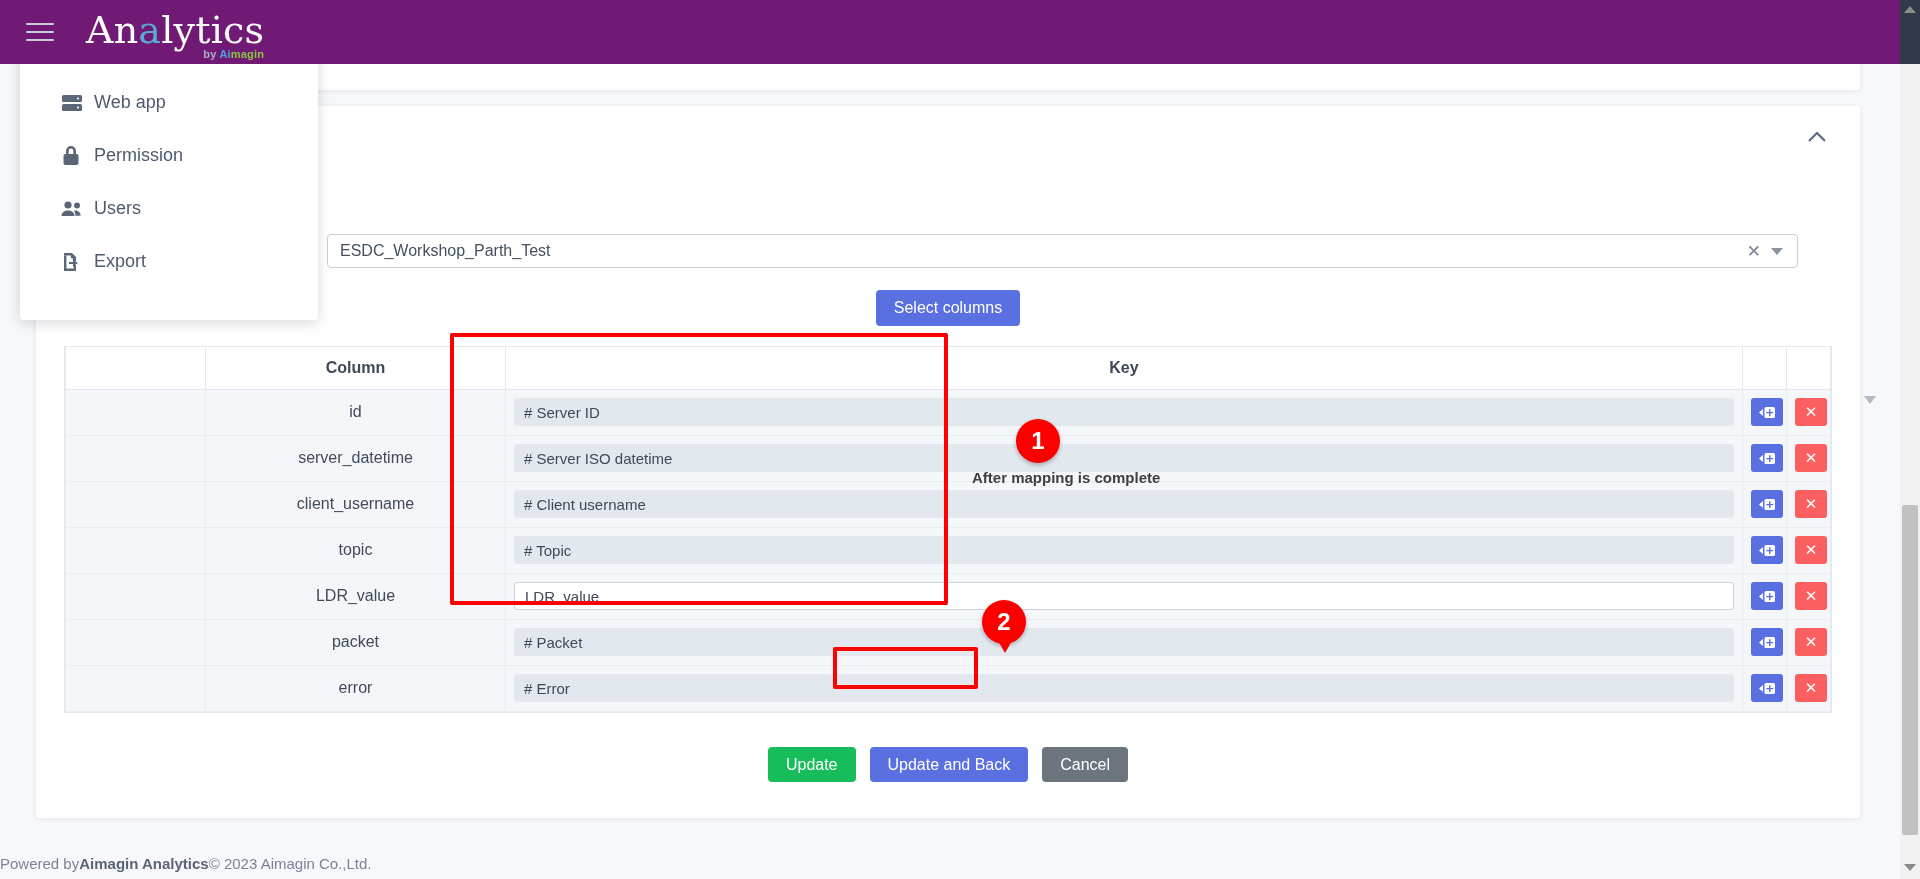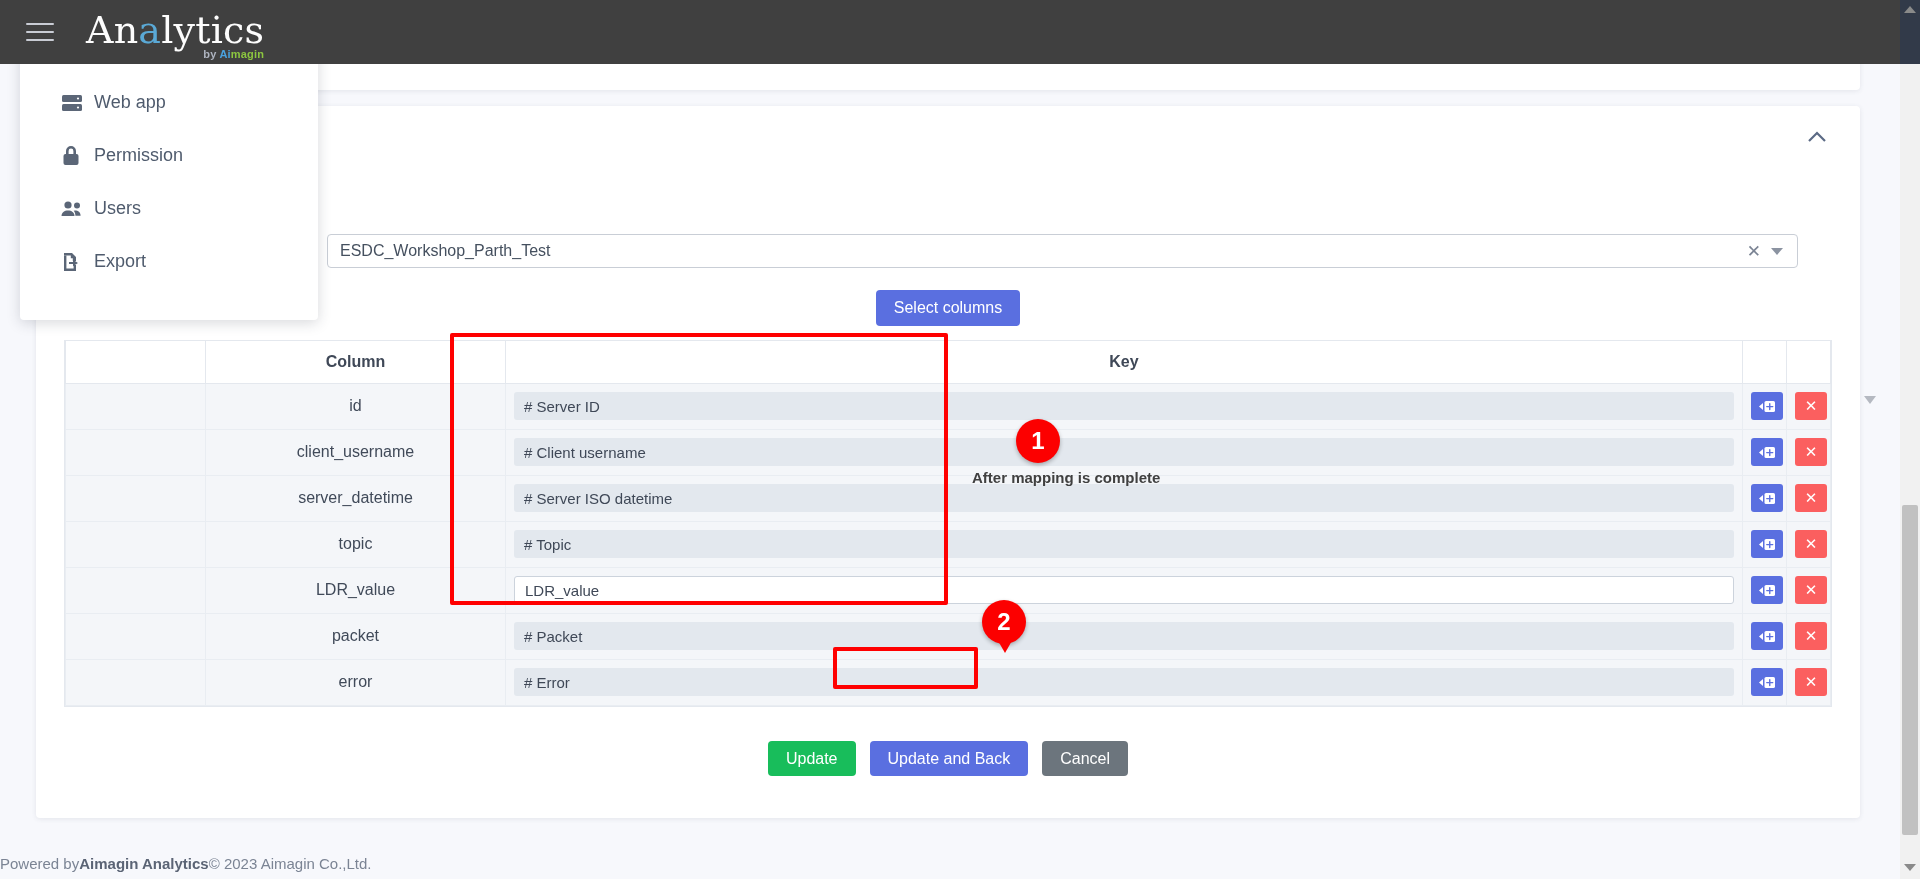--- a/index.html
+++ b/index.html
@@ -7,21 +7,21 @@
     width: 1920px; height: 879px;
     font-family: "Liberation Sans", sans-serif;
     background: #f7f8fc;
     overflow: hidden;
   }
   #root { position: relative; width: 1920px; height: 879px; }
 
   
   .topbar {
     position: absolute; left: 0; top: 0; width: 1900px; height: 64px;
-    background: #404040; display: flex; align-items: center;
+    background: #701a75; display: flex; align-items: center;
     z-index: 40;
   }
   .hamburger { margin-left: 20px; width: 40px; height: 40px;
     display: flex; flex-direction: column; justify-content: center;
     align-items: center; gap: 6px; cursor: pointer; }
   .hamburger span { display: block; width: 28px; height: 2px; background: #c9ccd4; border-radius: 1px; }
 
   .brand { margin-left: 26px; position: relative; height: 48px; }
   .brand-word {
     font-family: "DejaVu Serif", serif;
@@ -112,21 +112,21 @@
   .btn {
     border: 0; border-radius: 4px; color: #fff; font-size: 16px;
     font-family: "Liberation Sans", sans-serif; cursor: pointer;
     padding: 9px 18px; line-height: 1.1;
   }
   .btn-primary { background: #5a6fe0; }
   .btn-green { background: #18bd5b; }
   .btn-grey  { background: #6c757d; }
 
   
-  .tbl-wrap { margin: 14px 28px 0 28px; border: 1px solid #e4e8ee; border-top: 0; }
+  .tbl-wrap { margin: 20px 28px 0 28px; border: 1px solid #e4e8ee; border-top: 0; }
   table.map { width: 100%; border-collapse: collapse; table-layout: fixed; }
   table.map th {
     font-size: 16px; font-weight: bold; color: #3f4857; height: 43px;
     border: 1px solid #e4e8ee; background: #fff;
   }
   table.map td {
     border: 1px solid #e9edf2; height: 46px; background: #f4f6f9;
     font-size: 16px; color: #404a59; text-align: center; padding: 0 8px;
   }
   .col-blank { width: 140px; }
@@ -343,38 +343,38 @@
                     <svg width="17" height="13" viewBox="0 0 17 13" fill="none">
                       <polygon points="0,6.5 4,3 4,10" fill="#ffffff"></polygon>
                       <rect x="5.5" y="1" width="10.5" height="11" rx="1.6" fill="#ffffff"></rect>
                       <path d="M10.75 3.6v6 M7.75 6.6h6" stroke="#5a6fe0" stroke-width="1.4" stroke-linecap="round"></path>
                     </svg>
                   </span></td>
                 <td class="actcell"><span class="ico-btn ico-red">✕</span></td>
               </tr>
               <tr>
                 <td></td>
+                <td>server_datetime</td>
+                <td class="keycell">
+                  <div class="keyfield"># Server ISO datetime</div>
+                </td>
+                <td class="actcell"><span class="ico-btn ico-blue">
+                    <svg width="17" height="13" viewBox="0 0 17 13" fill="none">
+                      <polygon points="0,6.5 4,3 4,10" fill="#ffffff"></polygon>
+                      <rect x="5.5" y="1" width="10.5" height="11" rx="1.6" fill="#ffffff"></rect>
+                      <path d="M10.75 3.6v6 M7.75 6.6h6" stroke="#5a6fe0" stroke-width="1.4" stroke-linecap="round"></path>
+                    </svg>
+                  </span></td>
+                <td class="actcell"><span class="ico-btn ico-red">✕</span></td>
+              </tr>
+              <tr>
+                <td></td>
                 <td>client_username</td>
                 <td class="keycell">
                   <div class="keyfield"># Client username</div>
-                </td>
-                <td class="actcell"><span class="ico-btn ico-blue">
-                    <svg width="17" height="13" viewBox="0 0 17 13" fill="none">
-                      <polygon points="0,6.5 4,3 4,10" fill="#ffffff"></polygon>
-                      <rect x="5.5" y="1" width="10.5" height="11" rx="1.6" fill="#ffffff"></rect>
-                      <path d="M10.75 3.6v6 M7.75 6.6h6" stroke="#5a6fe0" stroke-width="1.4" stroke-linecap="round"></path>
-                    </svg>
-                  </span></td>
-                <td class="actcell"><span class="ico-btn ico-red">✕</span></td>
-              </tr>
-              <tr>
-                <td></td>
-                <td>server_datetime</td>
-                <td class="keycell">
-                  <div class="keyfield"># Server ISO datetime</div>
                 </td>
                 <td class="actcell"><span class="ico-btn ico-blue">
                     <svg width="17" height="13" viewBox="0 0 17 13" fill="none">
                       <polygon points="0,6.5 4,3 4,10" fill="#ffffff"></polygon>
                       <rect x="5.5" y="1" width="10.5" height="11" rx="1.6" fill="#ffffff"></rect>
                       <path d="M10.75 3.6v6 M7.75 6.6h6" stroke="#5a6fe0" stroke-width="1.4" stroke-linecap="round"></path>
                     </svg>
                   </span></td>
                 <td class="actcell"><span class="ico-btn ico-red">✕</span></td>
               </tr>

